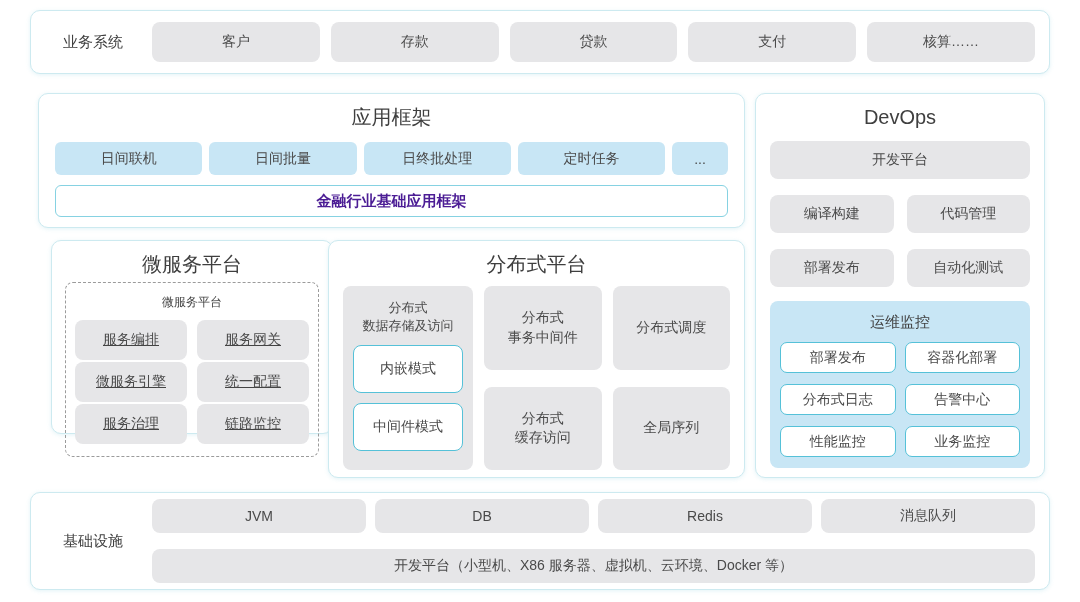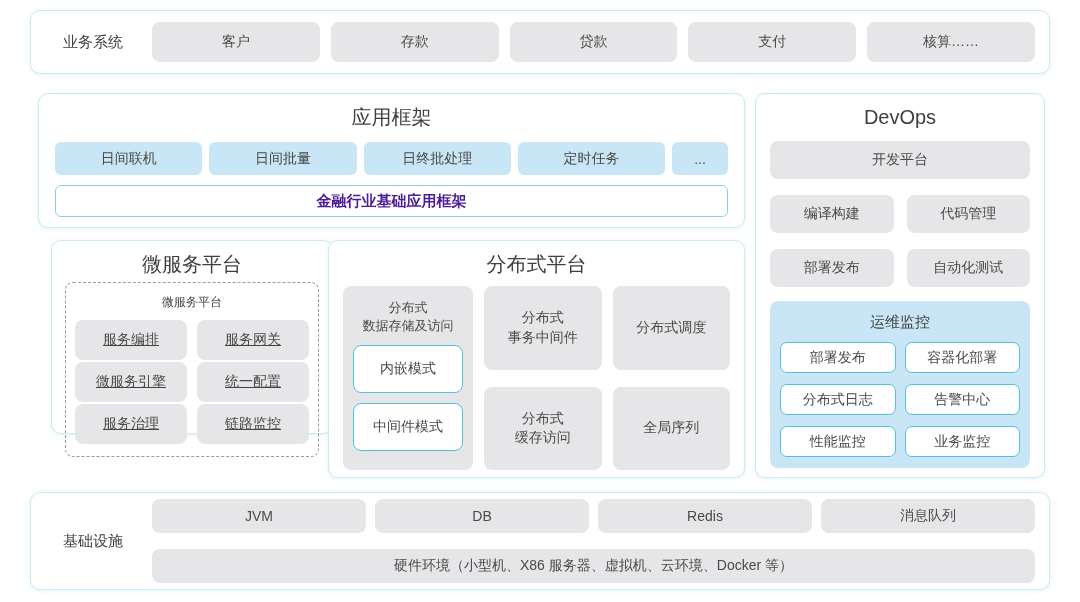--- a/index.html
+++ b/index.html
@@ -157,15 +157,15 @@
 
 <div class="panel bottom-panel">
   <div class="side-label">基础设施</div>
   <div class="infra-col">
     <div class="infra-row">
       <div class="gray-box">JVM</div>
       <div class="gray-box">DB</div>
       <div class="gray-box">Redis</div>
       <div class="gray-box">消息队列</div>
     </div>
-    <div class="gray-box hardware">硬件环境（小型机、X86 服务器、虚拟机、云环境、Docker 等）</div>
+    <div class="gray-box hardware">开发平台（小型机、X86 服务器、虚拟机、云环境、Docker 等）</div>
   </div>
 </div>
 
 </body></html>

